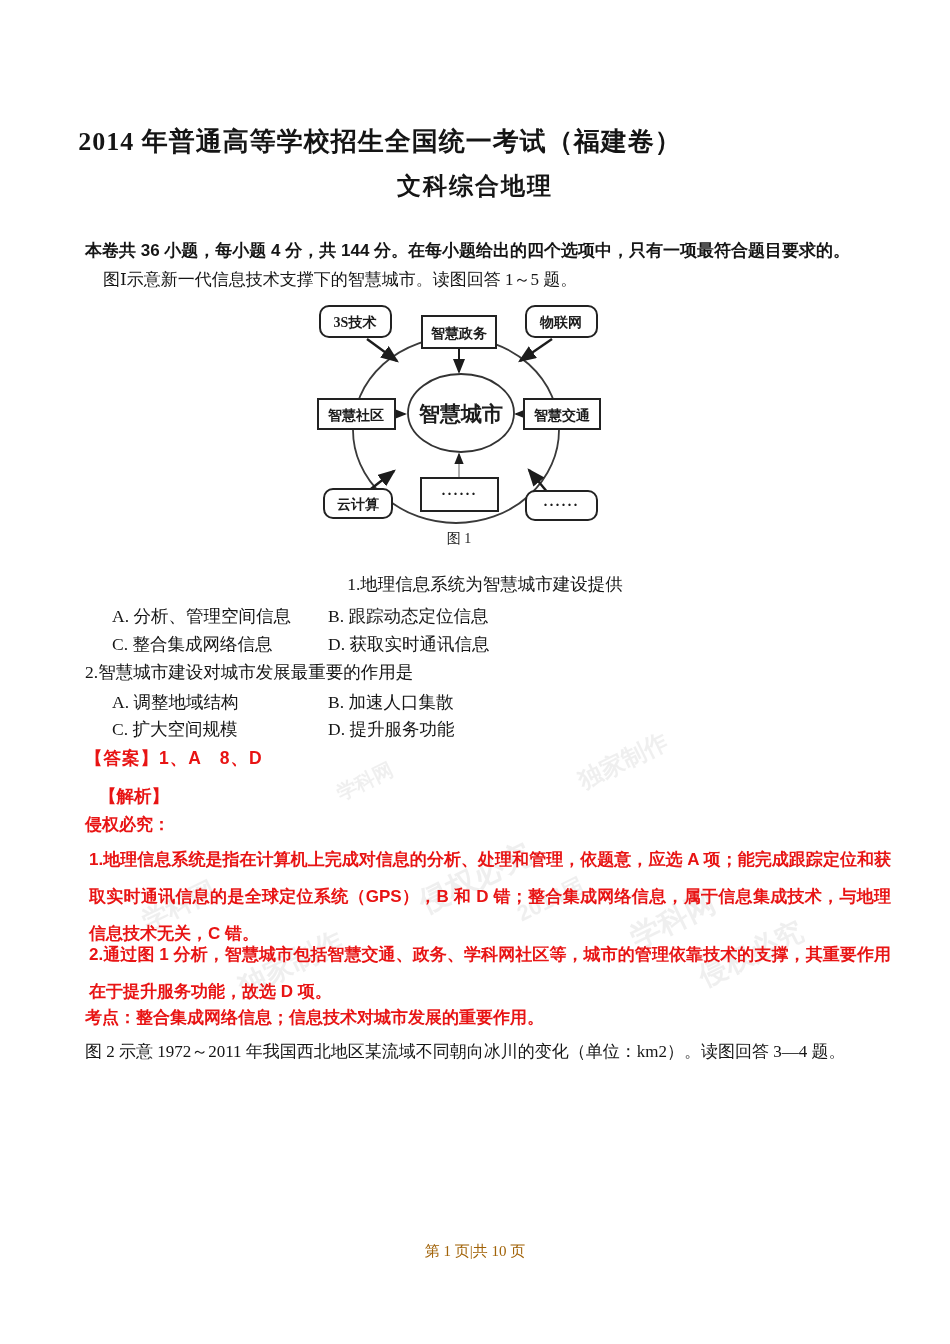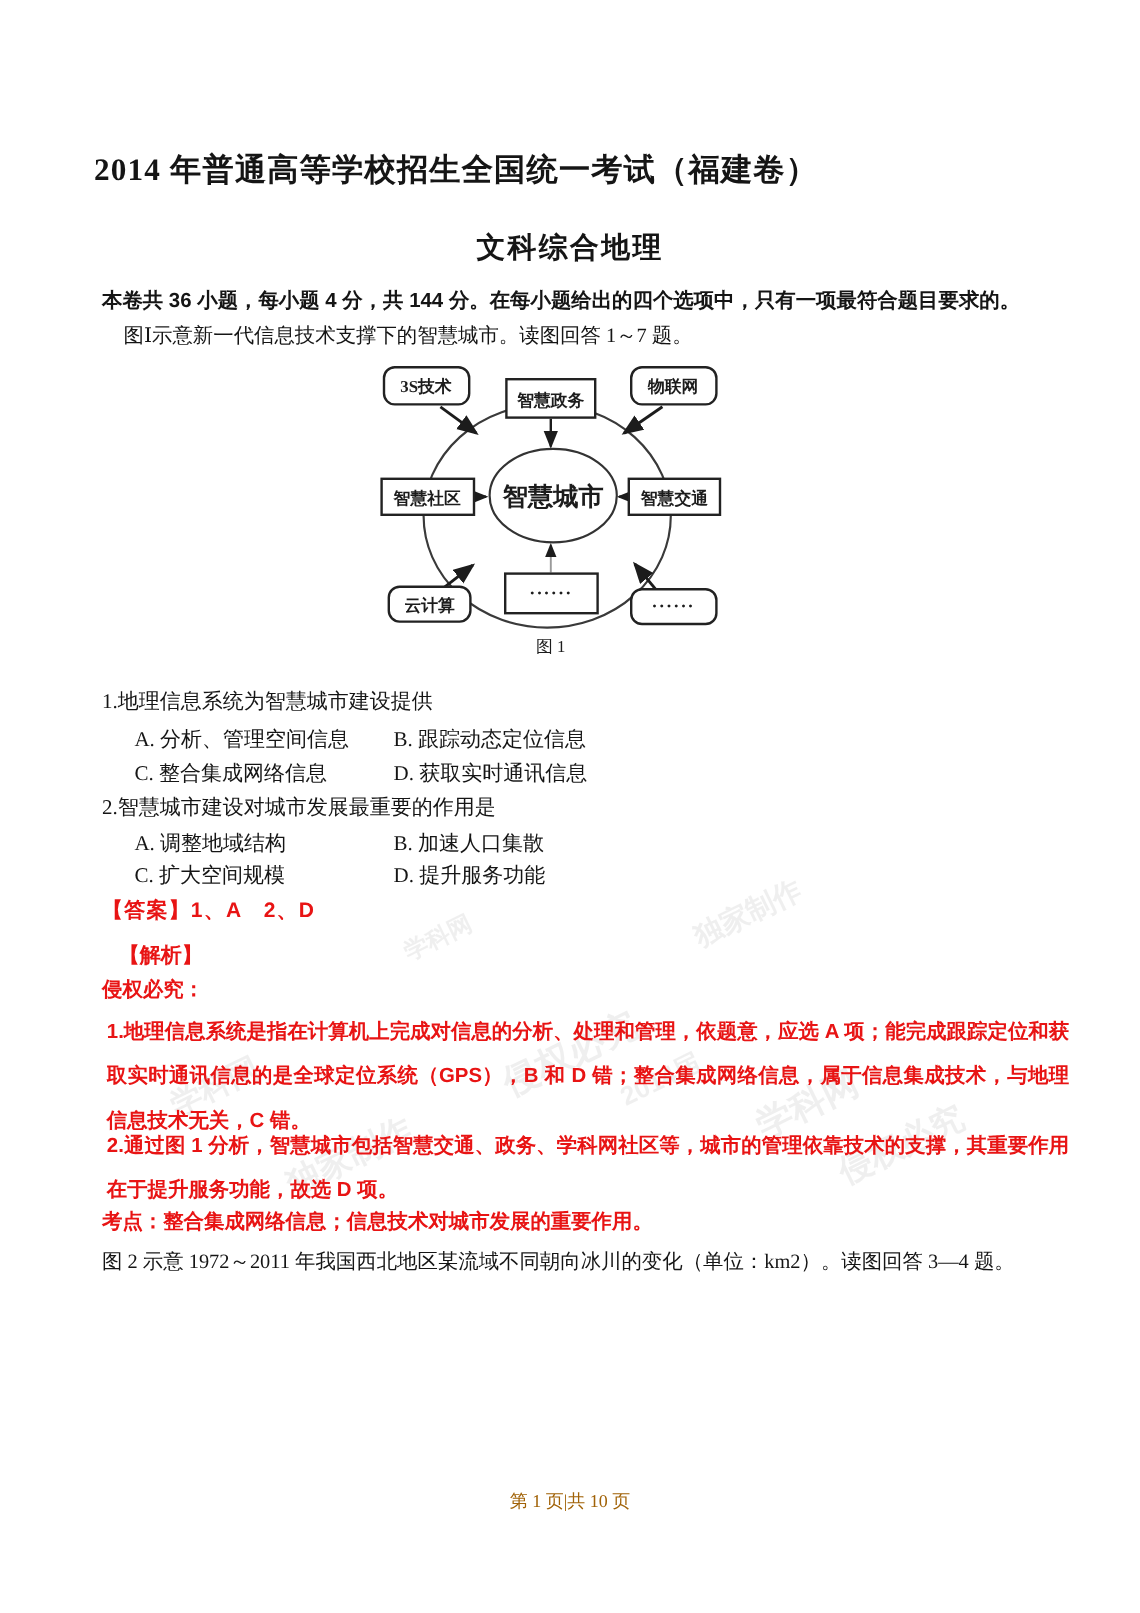--- a/index.html
+++ b/index.html
@@ -8,29 +8,29 @@
     background:#ffffff;
     position:relative;
     overflow:hidden;
     font-family:"Liberation Serif","DejaVu Serif",serif;
     color:#151515;
   }
   .abs{position:absolute;}
   .center{text-align:center;}
 
   .title{top:124px;left:0;width:760px;font-size:26px;font-weight:bold;letter-spacing:1px;}
-  .subtitle{top:170px;left:0;width:950px;font-size:24px;font-weight:bold;letter-spacing:2px;margin-top:20px;}
+  .subtitle{top:170px;left:0;width:950px;font-size:24px;font-weight:bold;letter-spacing:2px;}
   .instructions{top:239px;left:85px;width:800px;font-size:17px;font-weight:bold;
     font-family:"Liberation Sans","DejaVu Sans",sans-serif;}
   .fig-intro{top:268px;left:103px;width:760px;font-size:17px;}
 
   .figure1{top:298px;left:303px;width:320px;height:250px;}
 
   .stem{font-size:17.5px;left:85px;width:800px;}
-  .q1-stem{top:572px;}
+  .q1-stem{top:572px;text-align:center;}
   .q2-stem{top:660px;}
   .optrow{left:0;width:950px;height:24px;font-size:17.5px;}
   .opt-c1{position:absolute;left:112px;white-space:nowrap;}
   .opt-c2{position:absolute;left:328px;white-space:nowrap;}
   .row-1a{top:604px;} .row-1b{top:632px;}
   .row-2a{top:690px;} .row-2b{top:717px;}
 
   .red{color:#e81414;font-family:"Liberation Sans","DejaVu Sans",sans-serif;font-weight:bold;}
   .answer-line{top:746px;left:85px;font-size:17.5px;letter-spacing:1px;}
   .jiexi{top:784px;left:99px;font-size:17.5px;}
@@ -64,21 +64,21 @@
 <div class="wm wm3">侵权必究</div>
 <div class="wm wm4">学科网</div>
 <div class="wm wm5">学科网</div>
 <div class="wm wm6">独家制作</div>
 <div class="wm wm7">侵权必究</div>
 <div class="wm wm8">2014届</div>
 
 <div class="abs title center">2014 年普通高等学校招生全国统一考试（福建卷）</div>
 <div class="abs subtitle center">文科综合地理</div>
 <div class="abs instructions">本卷共 36 小题，每小题 4 分，共 144 分。在每小题给出的四个选项中，只有一项最符合题目要求的。</div>
-<div class="abs fig-intro">图Ⅰ示意新一代信息技术支撑下的智慧城市。读图回答 1～7 题。</div>
+<div class="abs fig-intro">图Ⅰ示意新一代信息技术支撑下的智慧城市。读图回答 1～5 题。</div>
 
 <div class="abs figure1">
   <svg width="320" height="250" viewBox="0 0 320 250">
     <defs>
       <marker id="ah" markerWidth="9" markerHeight="8" refX="6.5" refY="3" orient="auto">
         <path d="M0,0 L7.5,3 L0,6 Z" fill="#1c1c1c"></path>
       </marker>
     </defs>
 
     <ellipse cx="153" cy="132" rx="103" ry="93" fill="none" stroke="#3a3a3a" stroke-width="1.8"></ellipse>
@@ -149,21 +149,21 @@
 <div class="abs stem q2-stem">2.智慧城市建设对城市发展最重要的作用是</div>
 <div class="abs optrow row-2a">
   <span class="opt-c1">A. 调整地域结构</span>
   <span class="opt-c2">B. 加速人口集散</span>
 </div>
 <div class="abs optrow row-2b">
   <span class="opt-c1">C. 扩大空间规模</span>
   <span class="opt-c2">D. 提升服务功能</span>
 </div>
 
-<div class="abs red answer-line">【答案】1、A　2、D</div>
+<div class="abs red answer-line">【答案】1、A　8、D</div>
 <div class="abs red jiexi">【解析】</div>
 <div class="abs red shiti">侵权必究：</div>
 <div class="abs red para para1">1.地理信息系统是指在计算机上完成对信息的分析、处理和管理，依题意，应选 A 项；能完成跟踪定位和获取实时通讯信息的是全球定位系统（GPS），B 和 D 错；整合集成网络信息，属于信息集成技术，与地理信息技术无关，C 错。</div>
 <div class="abs red para para2">2.通过图 1 分析，智慧城市包括智慧交通、政务、学科网社区等，城市的管理依靠技术的支撑，其重要作用在于提升服务功能，故选 D 项。</div>
 <div class="abs red kaodian">考点：整合集成网络信息；信息技术对城市发展的重要作用。</div>
 
 <div class="abs next-intro">图 2 示意 1972～2011 年我国西北地区某流域不同朝向冰川的变化（单位：km2）。读图回答 3—4 题。</div>
 
 <div class="abs footer center">第 1 页|共 10 页</div>
 

